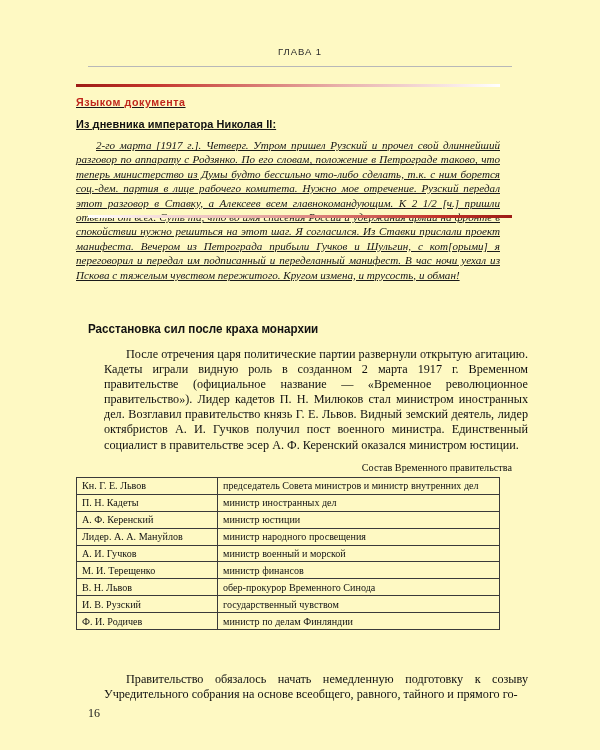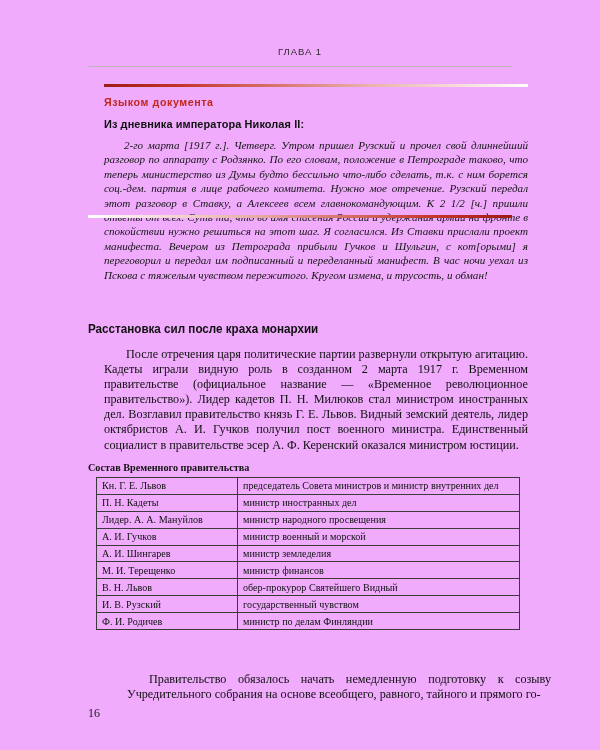--- a/index.html
+++ b/index.html
@@ -13,21 +13,21 @@
     overflow: hidden;
     font-family: "Liberation Serif", serif;
     color: #1a1a1a;
     -webkit-font-smoothing: antialiased;
   }
 
   .page {
     position: relative;
     width: 600px;
     height: 750px;
-    background: #f0abfc;
+    background: #fef9c3;
     box-sizing: border-box;
     padding-left: 38px;
   }
 
   
   .running-head {
     position: absolute;
     top: 46px;
     left: 88px;
     width: 424px;
@@ -44,22 +44,23 @@
     left: 88px;
     width: 424px;
     height: 1px;
     background: #b8b8b8;
   }
 
   
   .doc-box {
     position: absolute;
     top: 84px;
-    left: 104px;
-    width: 424px;
+    left: 76px;
+    width: 424px;
+    text-decoration: underline;
   }
   .rule-red-top {
     width: 424px;
     height: 3px;
     background: linear-gradient(to right, #9d1c15 0%, #c4352b 18%, #e8b0aa 62%, #ffffff 100%);
   }
   .rule-red-bottom {
     position: absolute;
     top: 215px;
     left: 88px;
@@ -118,38 +119,38 @@
     left: 104px;
     width: 424px;
     font-family: "Liberation Serif", serif;
     font-size: 12.2px;
     line-height: 15.1px;
     text-align: justify;
     text-indent: 22px;
     color: #101010;
   }
   #par-1 { top: 347px; }
-  #par-2 { top: 672px; margin-left: 23px; }
+  #par-2 { top: 672px; }
 
   
   .table-caption {
     position: absolute;
     top: 462px;
     left: 88px;
     width: 424px;
-    text-align: left;
-    font-family: "Liberation Serif", serif;
-    font-weight: bold;
+    text-align: right;
+    font-family: "Liberation Serif", serif;
+    font-weight: normal;
     font-size: 10.2px;
     color: #121212;
   }
   table.gov {
     position: absolute;
     top: 477px;
-    left: 96px;
+    left: 76px;
     width: 424px;
     border-collapse: collapse;
     table-layout: fixed;
   }
   table.gov td {
     border: 1px solid #3a3a3a;
     font-family: "Liberation Serif", serif;
     font-size: 10.1px;
     line-height: 11px;
     padding: 2.4px 5px 2.5px 5px;
@@ -195,38 +196,38 @@
     <tbody>
       <tr>
         <td class="name">Кн. Г. Е. Львов</td>
         <td class="post">председатель Совета министров и министр внутренних дел</td>
       </tr>
       <tr>
         <td class="name">П. Н. Кадеты</td>
         <td class="post">министр иностранных дел</td>
       </tr>
       <tr>
+        <td class="name">А. Ф. Керенский</td>
+        <td class="post">министр юстиции</td>
+      </tr>
+      <tr>
         <td class="name">Лидер. А. А. Мануйлов</td>
         <td class="post">министр народного просвещения</td>
       </tr>
       <tr>
         <td class="name">А. И. Гучков</td>
         <td class="post">министр военный и морской</td>
       </tr>
       <tr>
-        <td class="name">А. И. Шингарев</td>
-        <td class="post">министр земледелия</td>
-      </tr>
-      <tr>
         <td class="name">М. И. Терещенко</td>
         <td class="post">министр финансов</td>
       </tr>
       <tr>
         <td class="name">В. Н. Львов</td>
-        <td class="post">обер-прокурор Святейшего Видный</td>
+        <td class="post">обер-прокурор Временного Синода</td>
       </tr>
       <tr>
         <td class="name">И. В. Рузский</td>
         <td class="post">государственный чувством</td>
       </tr>
       <tr>
         <td class="name">Ф. И. Родичев</td>
         <td class="post">министр по делам Финляндии</td>
       </tr>
     </tbody>

